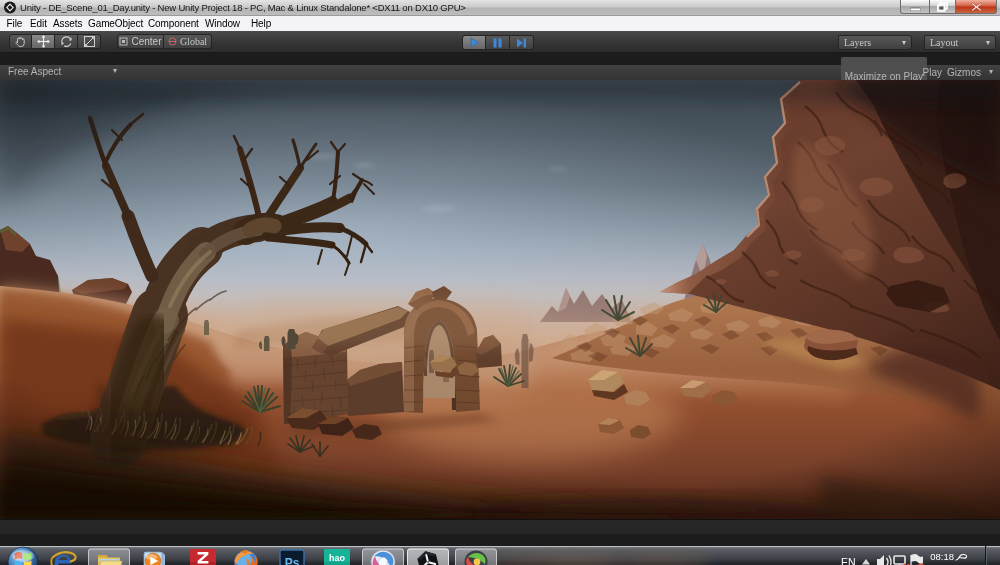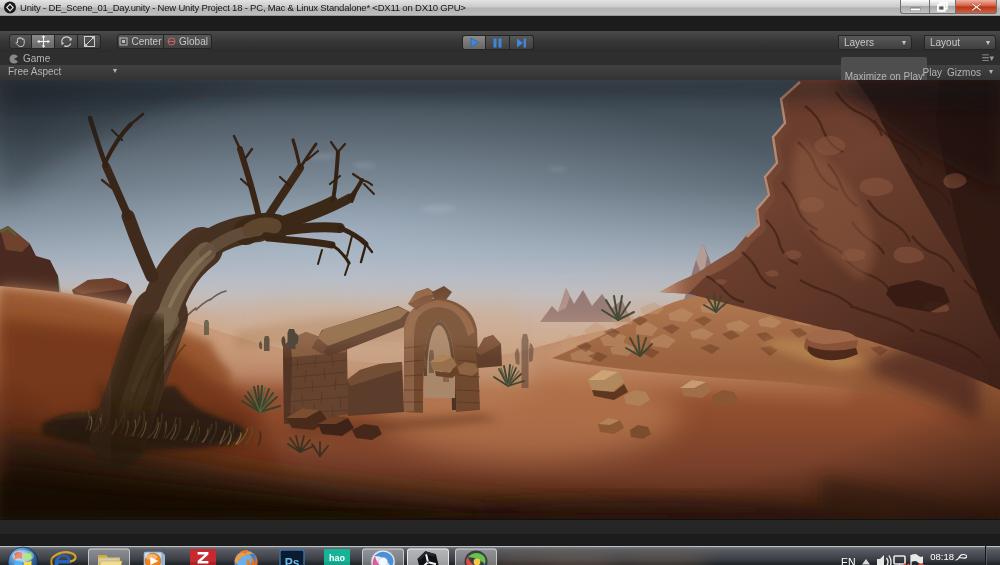--- a/index.html
+++ b/index.html
@@ -13,21 +13,21 @@
 .wbtn.min{width:29px;border-radius:0 0 0 3px;border-right:none;}
 .wbtn.res{width:27px;}
 .wbtn.cls{width:41px;border-radius:0 0 3px 0;border-left:none;background:linear-gradient(#f0b19e,#d66a50 40%,#bc3517 55%,#c96540);}
 
 #menubar{left:0;top:16px;width:1000px;height:15px;background:#f4f4f7;font-size:10px;letter-spacing:-0.1px;color:#000;line-height:15px;}
 
 #toolbar{left:0;top:31px;width:1000px;height:21px;background:linear-gradient(#4a4a4a,#353535 55%,#2c2c2c);border-bottom:1px solid #191919;}
 .tgroup{position:absolute;display:flex;}
 .tbtn{height:15px;box-sizing:border-box;border:1px solid #242424;border-left:none;background:linear-gradient(#585858,#3f3f3f);display:flex;align-items:center;justify-content:center;}
 .tbtn.first{border-left:1px solid #242424;border-radius:3px 0 0 3px;}
-.tbtn.last{border-radius:0 3px 3px 0;}
+.tbtn.last{border-radius:0 3px 3px 0;font-family:Liberation Serif, serif;}
 .tbtn.sel{background:linear-gradient(#8a8a8a,#666);}
 .tbtn svg{display:block;}
 .tlabel{font-size:10px;color:#c8c8c8;}
 
 #tabrow{left:0;top:52px;width:1000px;height:13px;background:#2e2e2e;}
 #aspectrow{left:0;top:65px;width:1000px;height:15px;background:linear-gradient(#424242,#333333);border-bottom:1px solid #1e1e1e;}
 .dim{color:#b4b4b4;font-size:10px;}
 
 #viewport{left:0;top:80px;width:1000px;height:439px;background:#4a5560;}
 
@@ -58,20 +58,29 @@
           <rect x="0.8" y="3" width="7" height="6" fill="#ccc" stroke="#fff" stroke-width="1.6"></rect>
           <rect x="2.4" y="4.6" width="3.8" height="2.8" fill="#555"></rect>
         </svg>
       </div>
     <div class="wbtn cls">
         <svg width="11" height="10" viewBox="0 0 11 10">
           <path d="M1.5 1 L5.5 4 L9.5 1 L10.5 2 L6.8 5 L10.5 8 L9.5 9 L5.5 6 L1.5 9 L0.5 8 L4.2 5 L0.5 2 Z" fill="#fff" stroke="#8a2a10" stroke-width="0.5"></path>
         </svg>
       </div>
   </div>
+  <div class="abs" id="menubar">
+      <span style="position:absolute;left:6.5px">File</span>
+      <span style="position:absolute;left:30px">Edit</span>
+      <span style="position:absolute;left:53px">Assets</span>
+      <span style="position:absolute;left:88px">GameObject</span>
+      <span style="position:absolute;left:148px">Component</span>
+      <span style="position:absolute;left:205px">Window</span>
+      <span style="position:absolute;left:251px">Help</span>
+    </div>
 
   <div class="abs" id="toolbar">
     <div class="tgroup" style="left:9px;top:3px">
       <div class="tbtn first" style="width:23px">
           <svg width="13" height="12" viewBox="0 0 13 12">
             <path d="M3.5 7 V3.2 q0-1 .8-1 q.8 0 .8 1 V2.4 q0-1 .9-1 q.9 0 .9 1 V3 q0-.9.85-.9 q.85 0 .85.9 v.8 q0-.8.8-.8 q.8 0 .8.8 V7.6 q0 3-3.4 3 q-2 0-2.9-1.4 L2.2 7.4 q-.5-.8.2-1.2 q.6-.3 1.1.3 Z" fill="none" stroke="#cfcfcf" stroke-width="0.9"></path>
           </svg>
         </div>
       <div class="tbtn sel" style="width:23px">
           <svg width="13" height="13" viewBox="0 0 13 13">
@@ -146,28 +155,20 @@
         </div>
     </div>
     <div class="tgroup" style="left:924px;top:4px">
       <div class="tbtn first last" style="width:72px;justify-content:flex-end;padding:0 5px">
           <span class="tlabel">Layout</span>
           <span class="tlabel" style="margin-left:auto;font-size:8px">▾</span>
         </div>
     </div>
   </div>
 
-  <div class="abs" id="tabrow">
-    <svg class="abs" style="left:9px;top:2px" width="10" height="10" viewBox="0 0 10 10">
-        <circle cx="5" cy="5" r="4.5" fill="#888"></circle>
-        <path d="M5 5 L10 2 V8 Z" fill="#2e2e2e"></path>
-      </svg>
-    <span class="abs dim" style="left:23px;top:1px">Game</span>
-    <span class="abs dim" style="right:6px;top:1px;font-size:9px;color:#9a9a9a">☰▾</span>
-  </div>
   <div class="abs" id="aspectrow">
     <span class="abs dim" style="left:8px;top:1px">Free Aspect</span>
     <span class="abs dim" style="left:113px;top:1px;font-size:8px">▾</span>
     <span class="abs" style="right:73px;top:1px;"><span class="dim" style="background:#4e4e4e;border-radius:2px;padding:14px 4px;">Maximize on Play</span></span>
     <span class="abs dim" style="right:58px;top:2px">Play</span>
     <span class="abs dim" style="right:19px;top:2px">Gizmos</span>
     <span class="abs dim" style="right:7px;top:2px;font-size:8px">▾</span>
   </div>
 
   <div class="abs" id="viewport">

